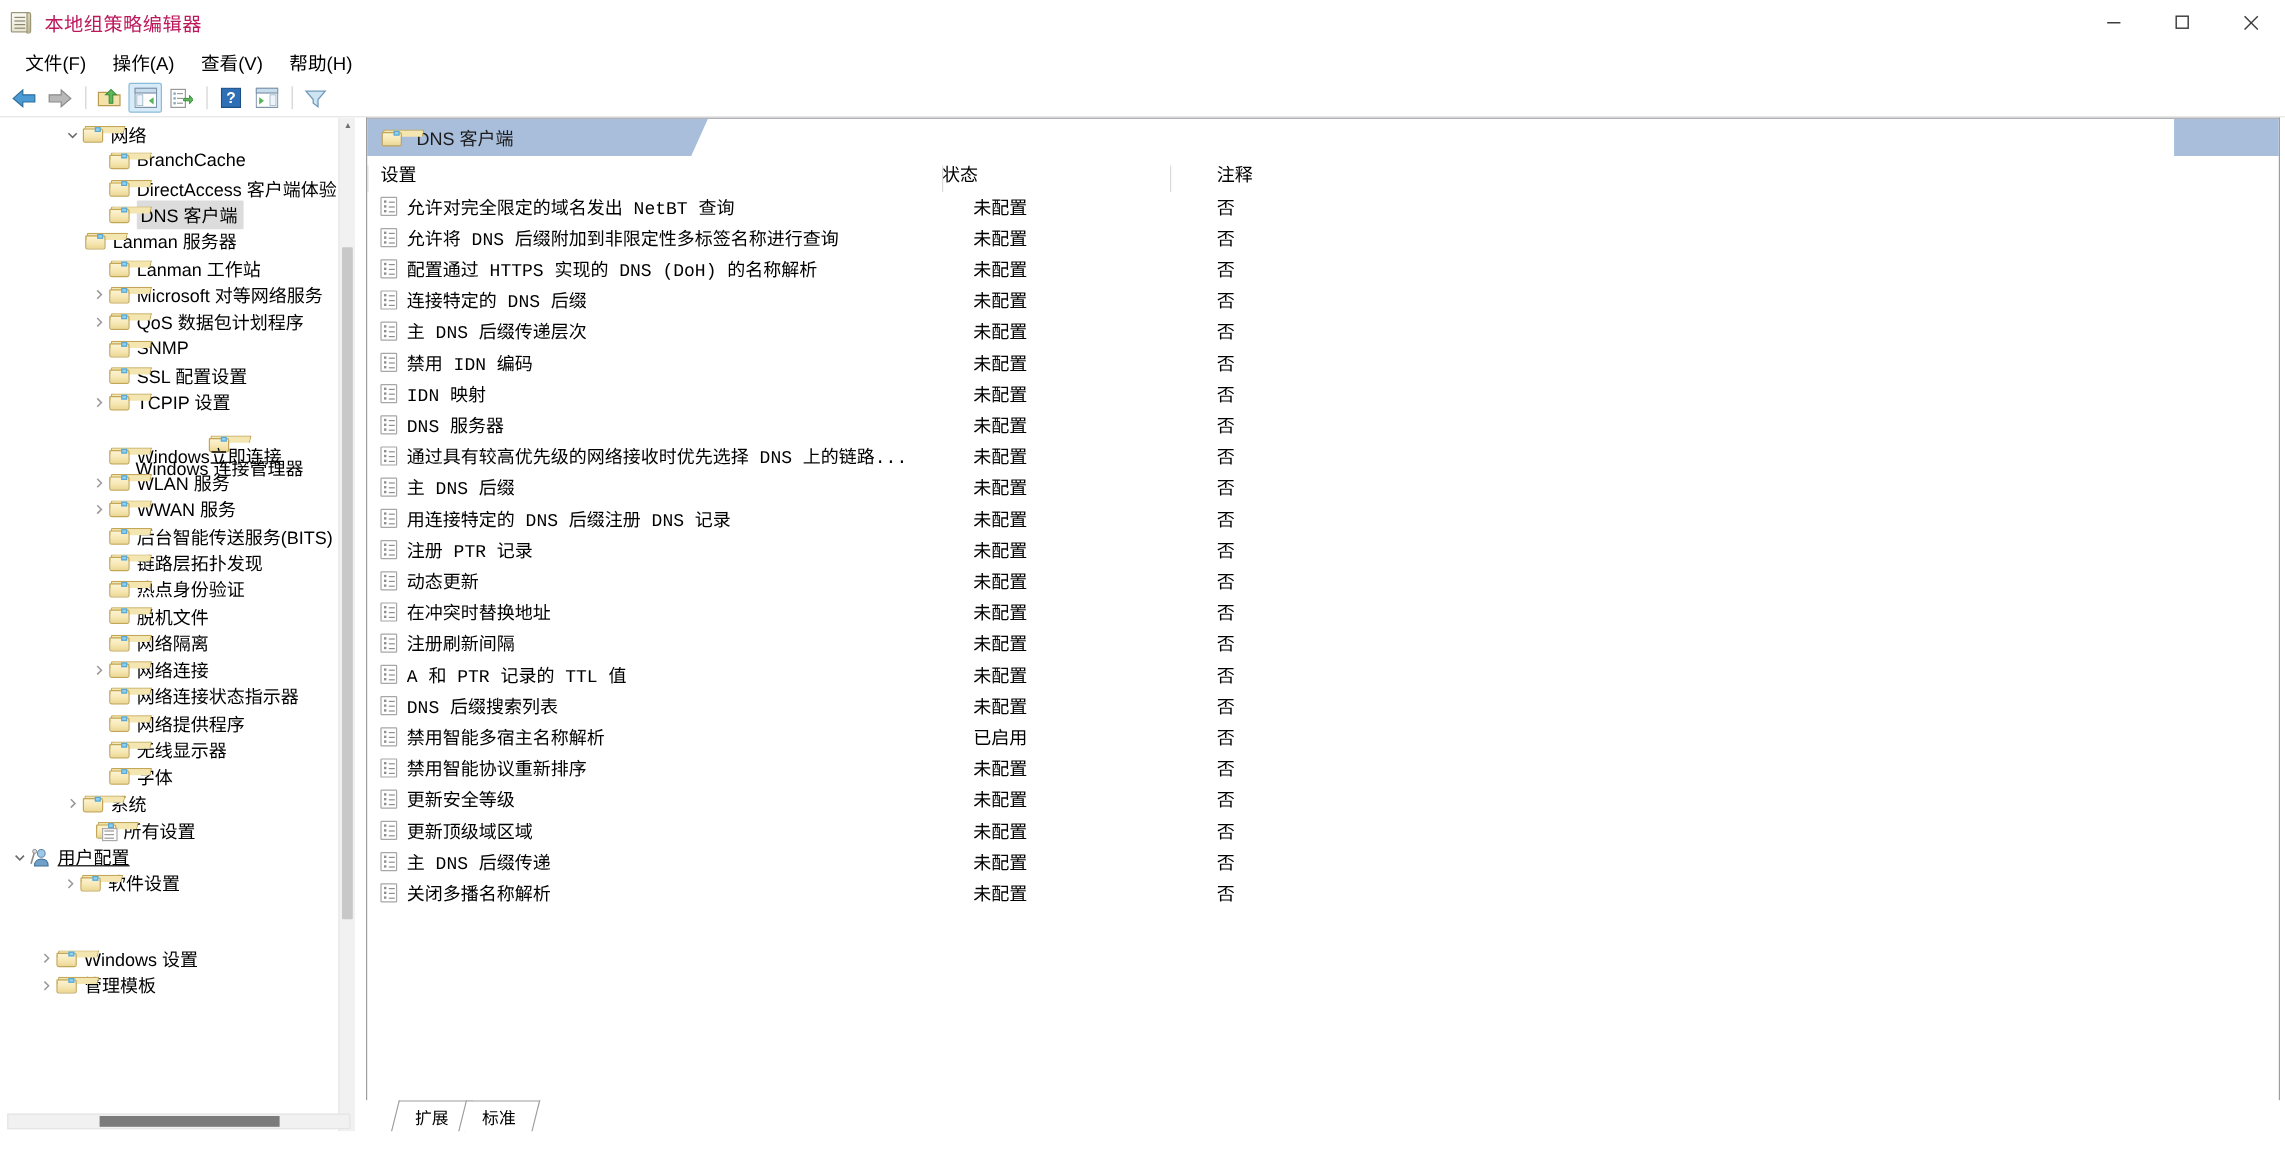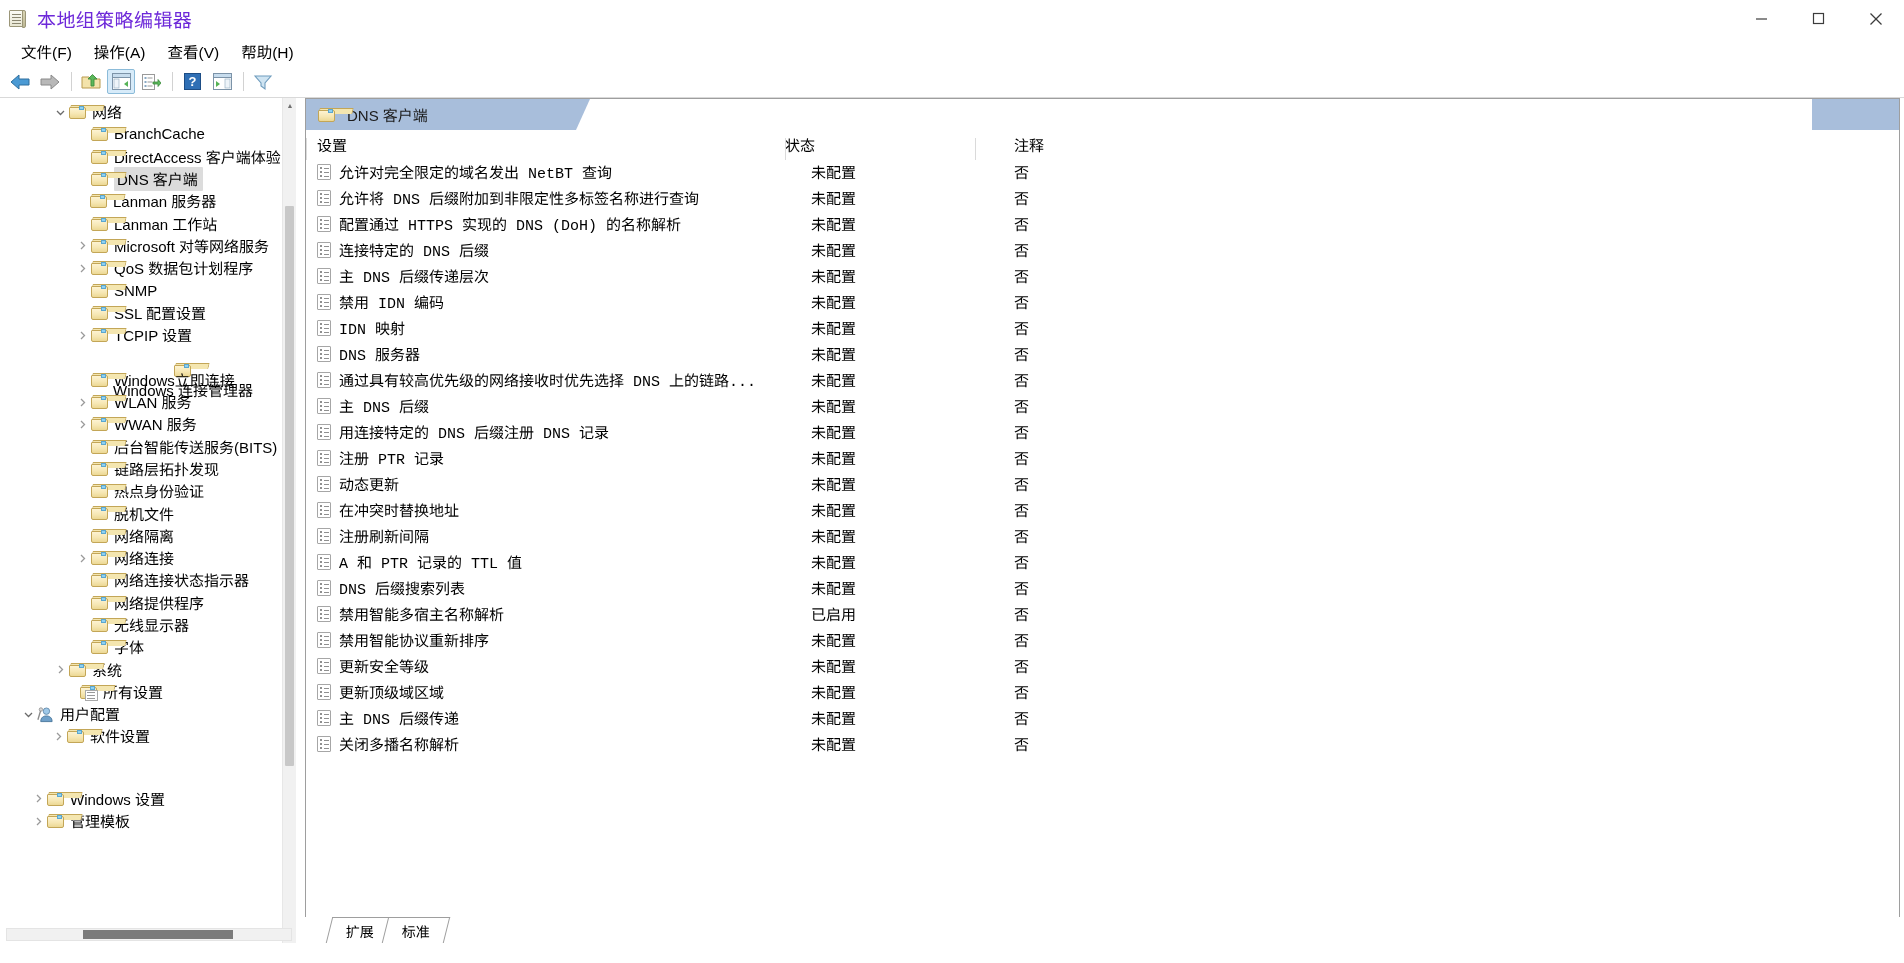--- a/index.html
+++ b/index.html
@@ -65,22 +65,22 @@
     content: "";
     position: absolute;
     right: -3px; top: -1px;
     width: 4px; height: 18px;
     background: linear-gradient(180deg,#d9d4b4,#bdb894);
     border: 1px solid #9b9678;
     border-radius: 0 2px 2px 0;
     box-sizing: border-box;
   }
   .titlebar .title-text {
-    font-size: 19px;
-    color: #6d28d9;
+    font-size: 16px;
+    color: #be185d;
     letter-spacing: 0.4px;
     flex: 0 0 auto;
   }
   .window-controls {
     position: absolute;
     right: 0; top: 0;
     height: 37px;
     display: flex;
     align-items: stretch;
   }
@@ -612,21 +612,21 @@
               <div class="twisty"></div>
               <div class="node-icon">
                 <div class="folder">
                   <div class="tab"></div>
                   <div class="body"></div>
                   <div class="chip"></div>
                 </div>
               </div>
               <span class="node-label">DNS 客户端</span>
             </div>
-            <div class="tree-row" style="padding-left: 73px;">
+            <div class="tree-row" style="padding-left: 54px;">
               <div class="twisty"></div>
               <div class="node-icon">
                 <div class="folder">
                   <div class="tab"></div>
                   <div class="body"></div>
                   <div class="chip"></div>
                 </div>
               </div>
               <span class="node-label">Lanman 服务器</span>
             </div>
@@ -893,21 +893,21 @@
               <div class="twisty"></div>
               <div class="node-icon">
                 <div class="folder multi">
                   <div class="tab"></div>
                   <div class="body"></div>
                   <div class="chip"></div>
                 </div>
               </div>
               <span class="node-label">所有设置</span>
             </div>
-            <div class="tree-row" style="padding-left: 20px;">
+            <div class="tree-row" style="padding-left: 8px; text-decoration: underline;">
               <div class="twisty">
                 <svg width="11" height="11" viewBox="0 0 11 11">
                   <path d="M2 4 L5.5 7.5 L9 4" fill="none" stroke="#6b6b6b" stroke-width="1.3"></path>
                 </svg>
               </div>
               <div class="node-icon">
                 <svg width="19" height="17" viewBox="0 0 19 17">
                   <circle cx="11" cy="5" r="3.4" fill="#9ec8e8" stroke="#5d86a8" stroke-width="0.9"></circle>
                   <path d="M5 16 C5 11.5 8 10 11 10 C14 10 17 11.5 17 16 Z" fill="#6fa0c9" stroke="#3f6e95" stroke-width="0.9"></path>
                   <path d="M2 14 L5 4" stroke="#8a8a8a" stroke-width="1.4"></path>

